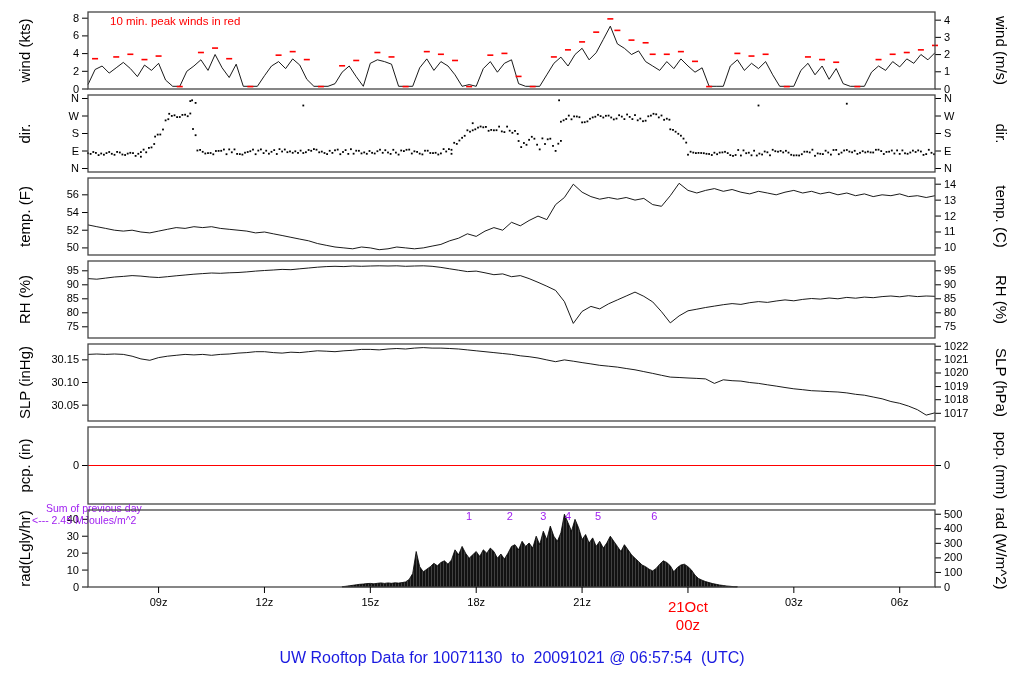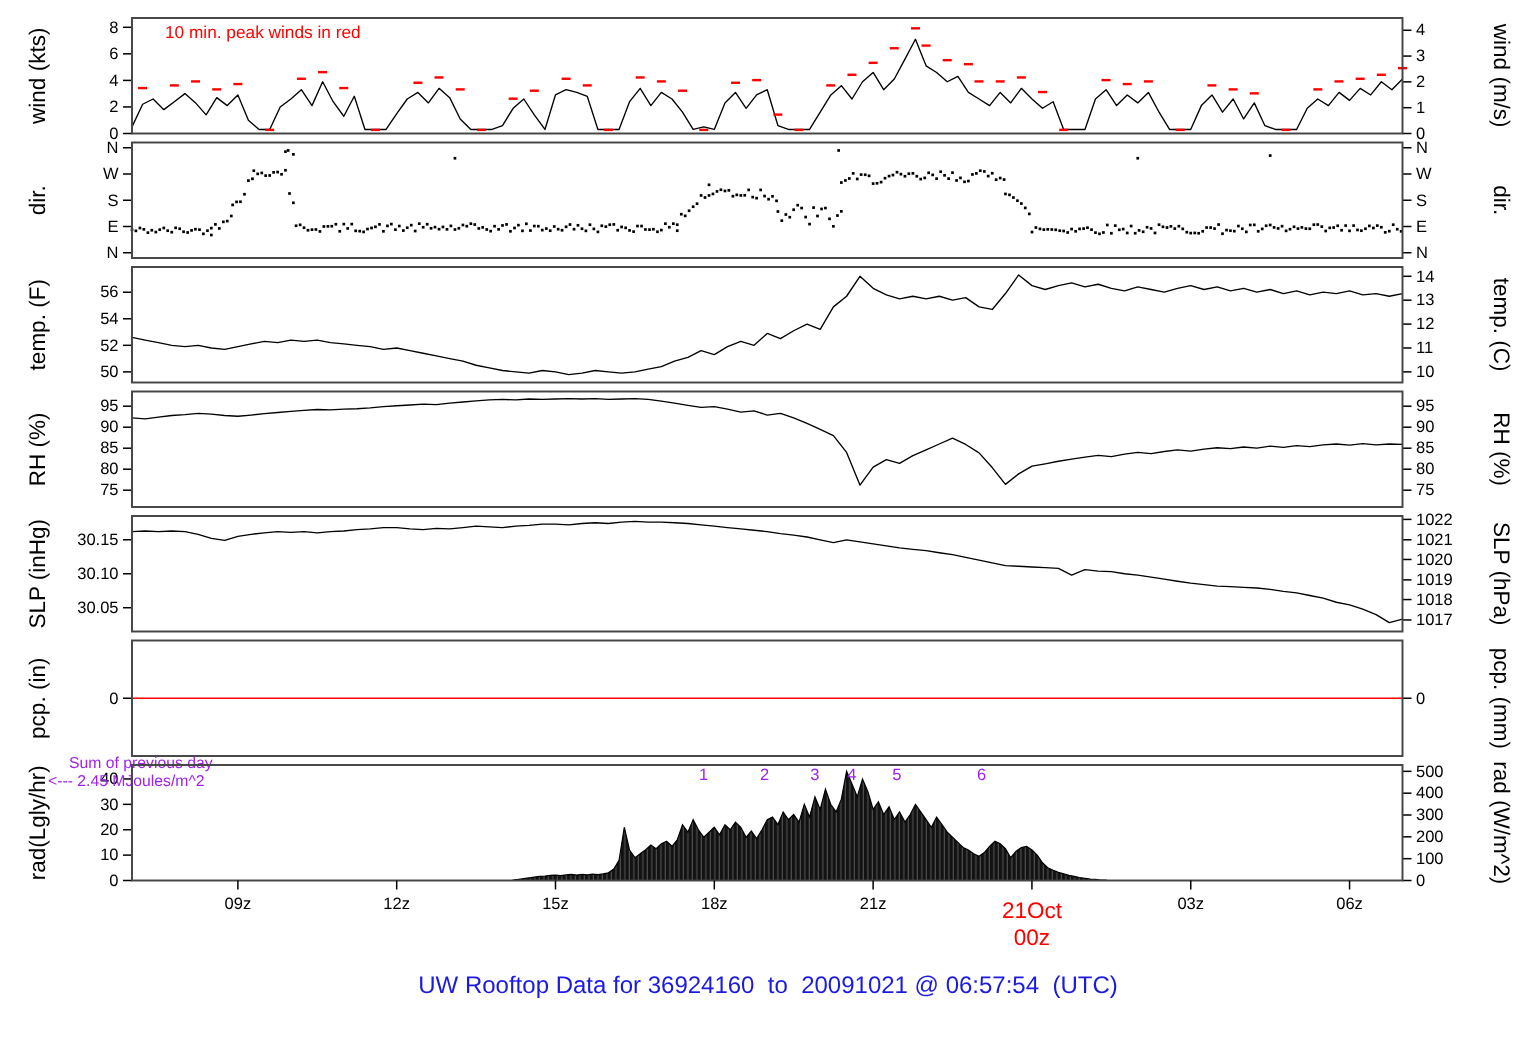--- a/index.html
+++ b/index.html
@@ -594,14 +594,14 @@
         <text x="582.0833333333334" y="606" font-size="11" fill="#000" text-anchor="middle">21z</text>
         <line x1="687.9583333333334" y1="587" x2="687.9583333333334" y2="593" stroke="#000" stroke-width="1"></line>
         <line x1="793.8333333333334" y1="587" x2="793.8333333333334" y2="593" stroke="#000" stroke-width="1"></line>
         <text x="793.8333333333334" y="606" font-size="11" fill="#000" text-anchor="middle">03z</text>
         <line x1="899.7083333333334" y1="587" x2="899.7083333333334" y2="593" stroke="#000" stroke-width="1"></line>
         <text x="899.7083333333334" y="606" font-size="11" fill="#000" text-anchor="middle">06z</text>
         <text x="687.9583333333334" y="612" font-size="15" fill="#ff0000" text-anchor="middle">21Oct</text>
         <text x="687.9583333333334" y="630" font-size="15" fill="#ff0000" text-anchor="middle">00z</text>
       </g>
     </svg>
-  <div class="chart-title">UW Rooftop Data for 36924160  to  20091021 @ 06:57:54  (UTC)</div>
+  <div class="chart-title">UW Rooftop Data for 10071130  to  20091021 @ 06:57:54  (UTC)</div>
 </div>
 
 </body></html>

